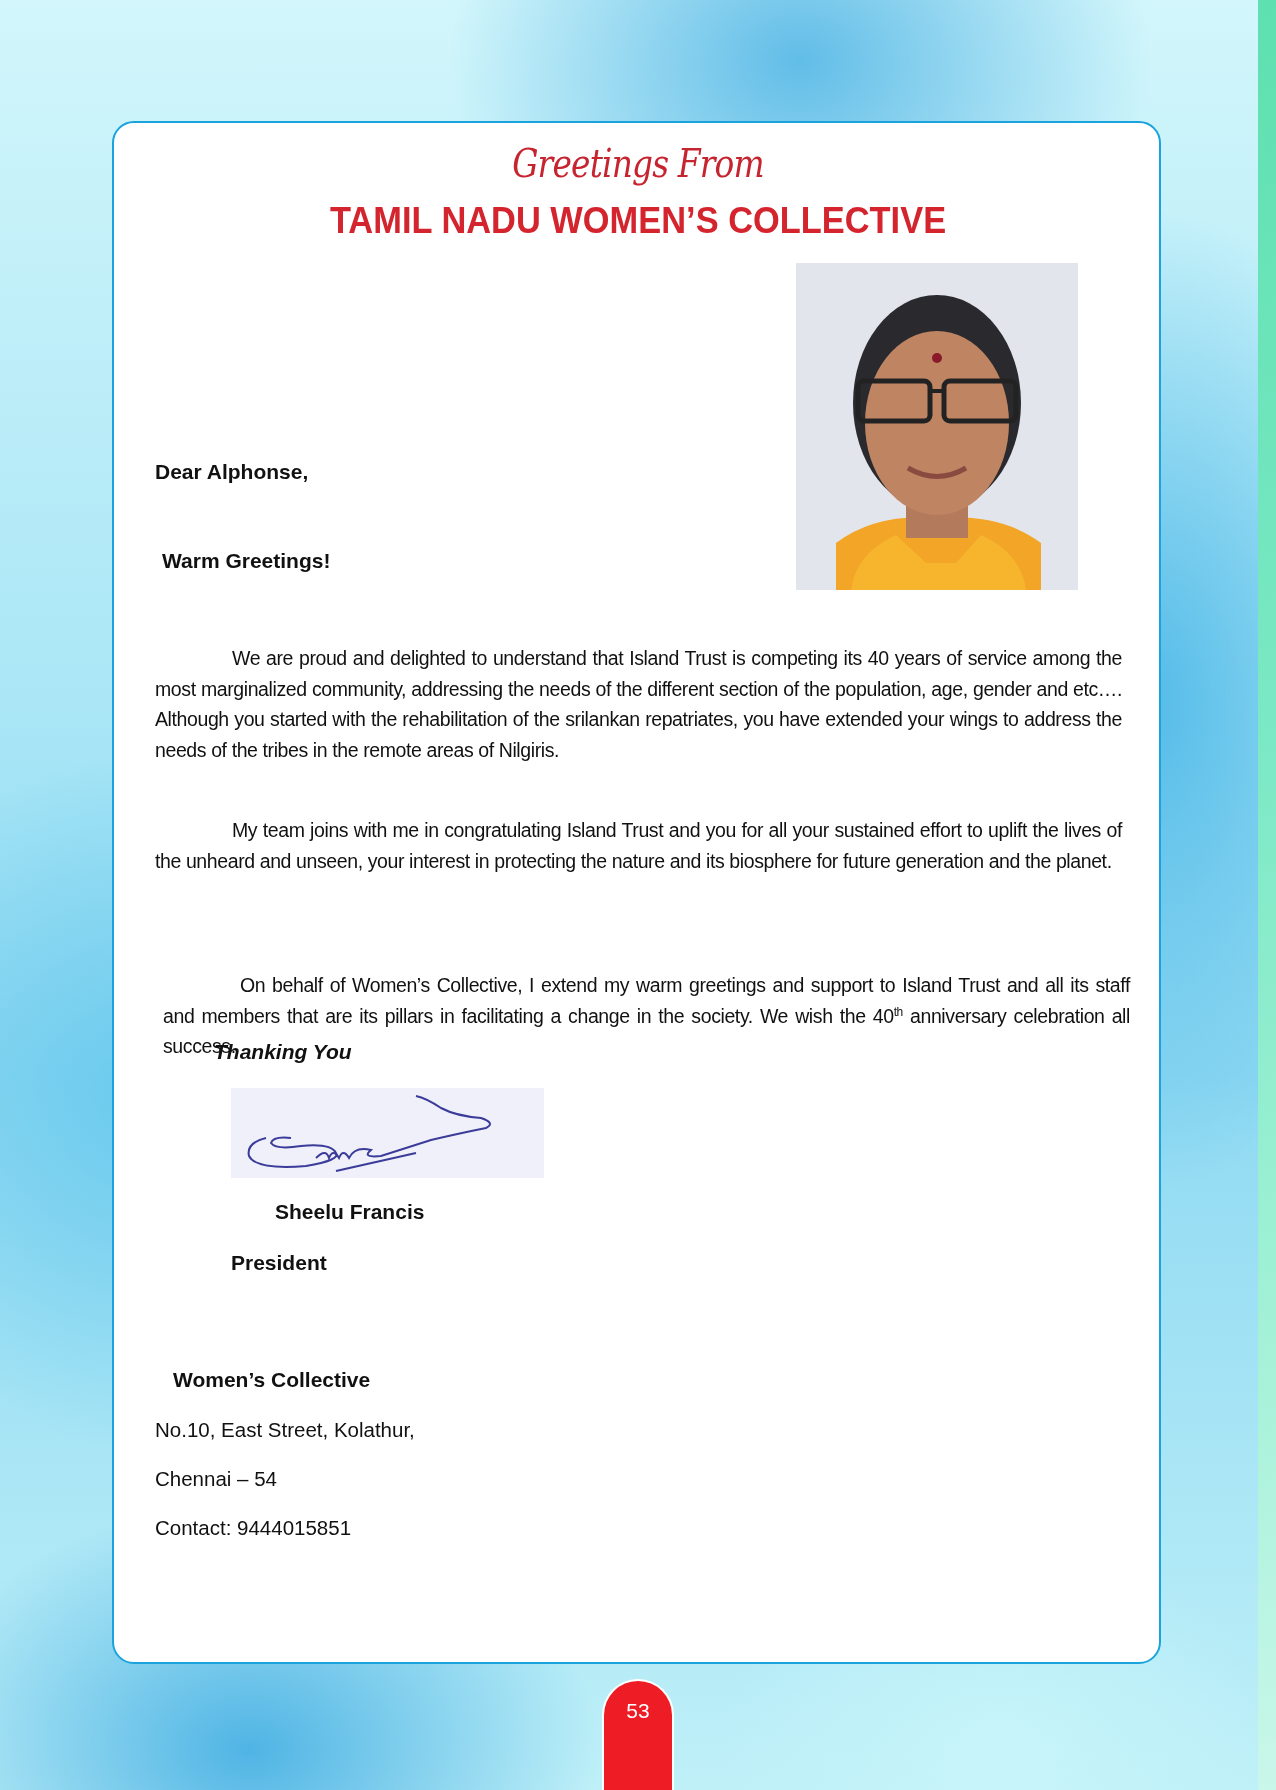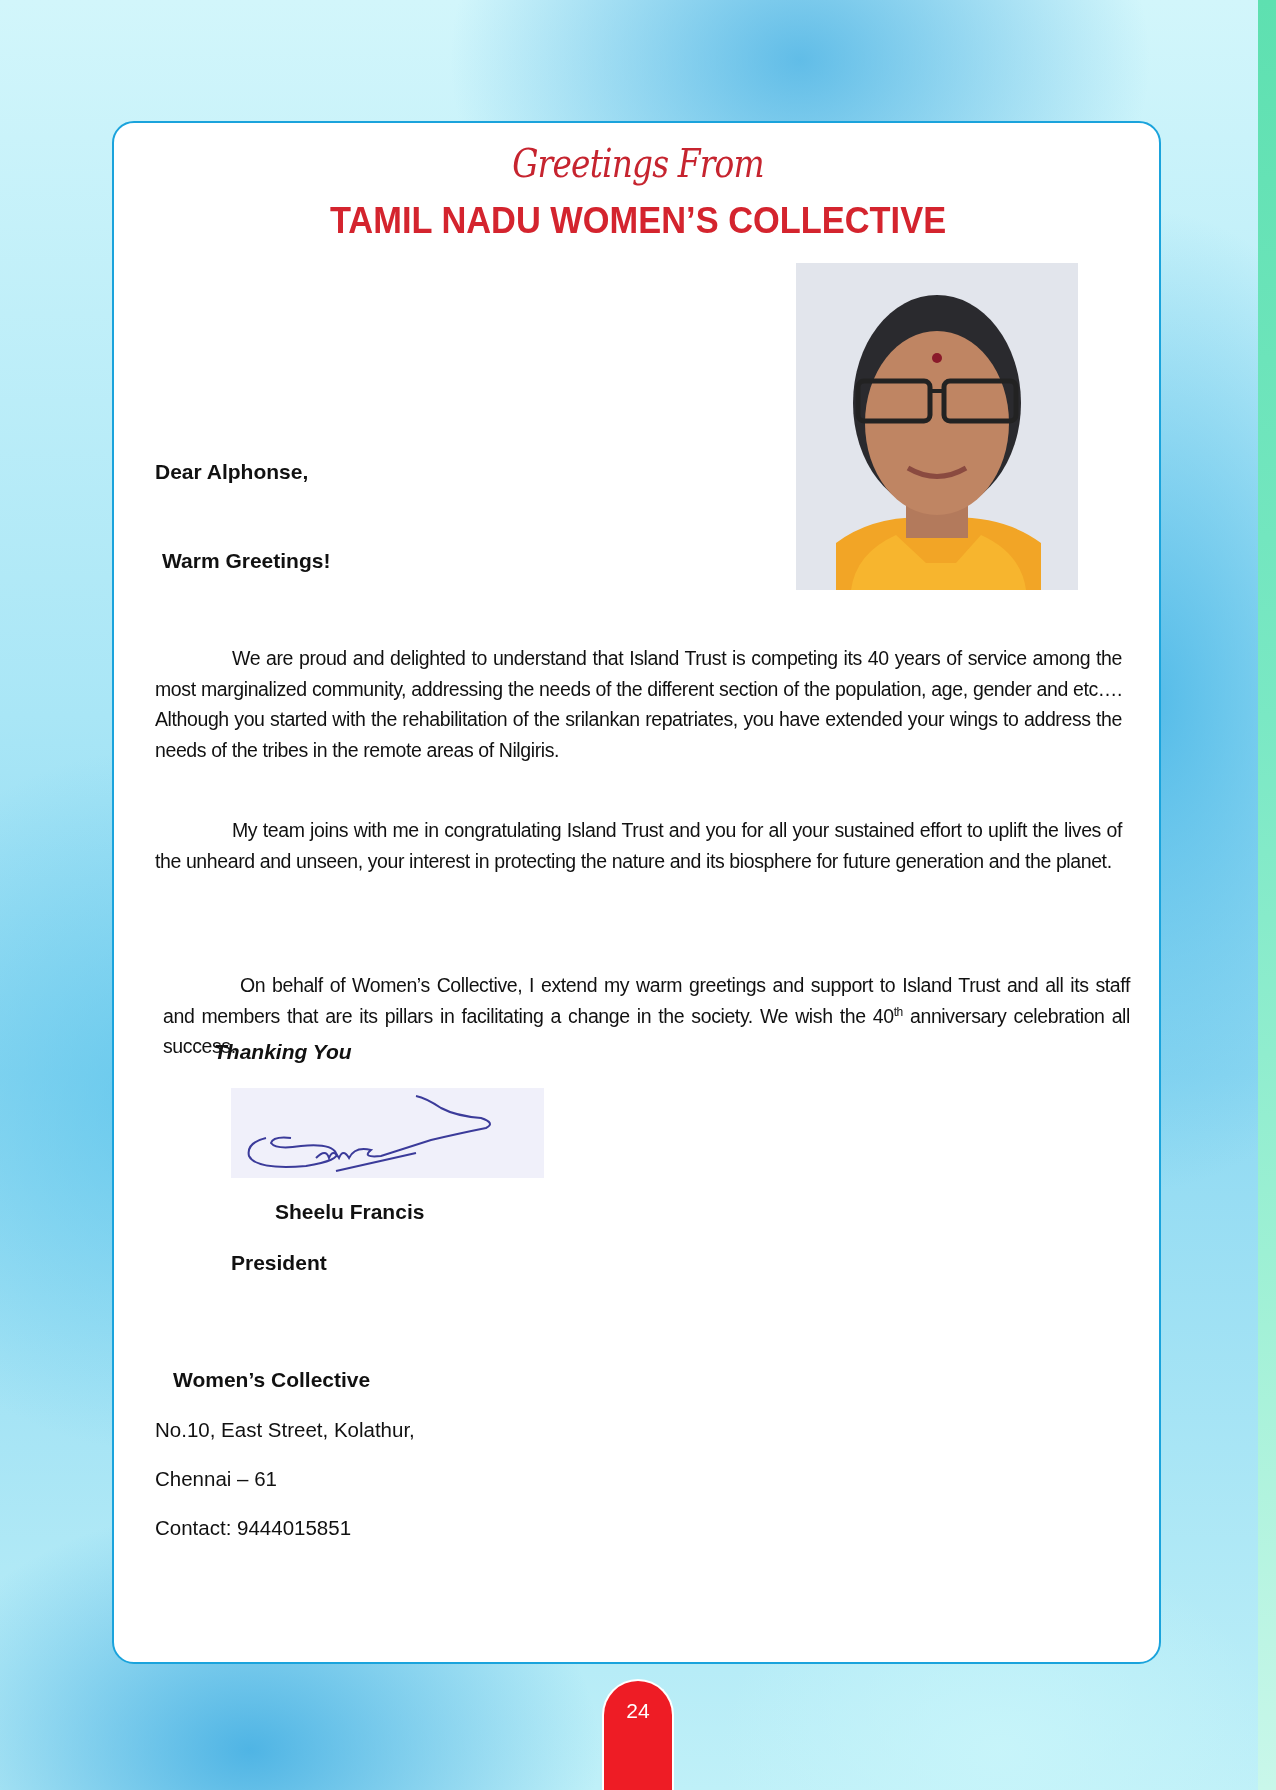--- a/index.html
+++ b/index.html
@@ -108,18 +108,18 @@
     <path d="M85 70 Q95 60 98 70 Q102 60 108 70 Q112 60 118 70 Q124 58 140 62 Q130 70 150 68 L200 52 Q230 45 255 40 Q265 35 250 30 Q225 28 210 20 Q195 10 185 8" fill="none" stroke="#3b3b9a" stroke-width="2"></path>
     <path d="M105 83 L185 65" fill="none" stroke="#3b3b9a" stroke-width="2"></path>
   </svg>
 </div>
 
 <div class="text bold" style="left:231px; top:1200px;margin-left:44px;">Sheelu Francis</div>
 <div class="text bold" style="left:231px; top:1251px;">President</div>
 
 <div class="text bold" style="left:173px; top:1368px;">Women’s Collective</div>
 <div class="text addr" style="left:155px; top:1418px;">No.10, East Street, Kolathur,</div>
-<div class="text addr" style="left:155px; top:1467px;">Chennai – 61</div>
+<div class="text addr" style="left:155px; top:1467px;">Chennai – 54</div>
 <div class="text addr" style="left:155px; top:1516px;">Contact: 9444015851</div>
 
 <div class="page-tab">
-  <div class="page-num">24</div>
+  <div class="page-num">53</div>
 </div>
 
 </body></html>

